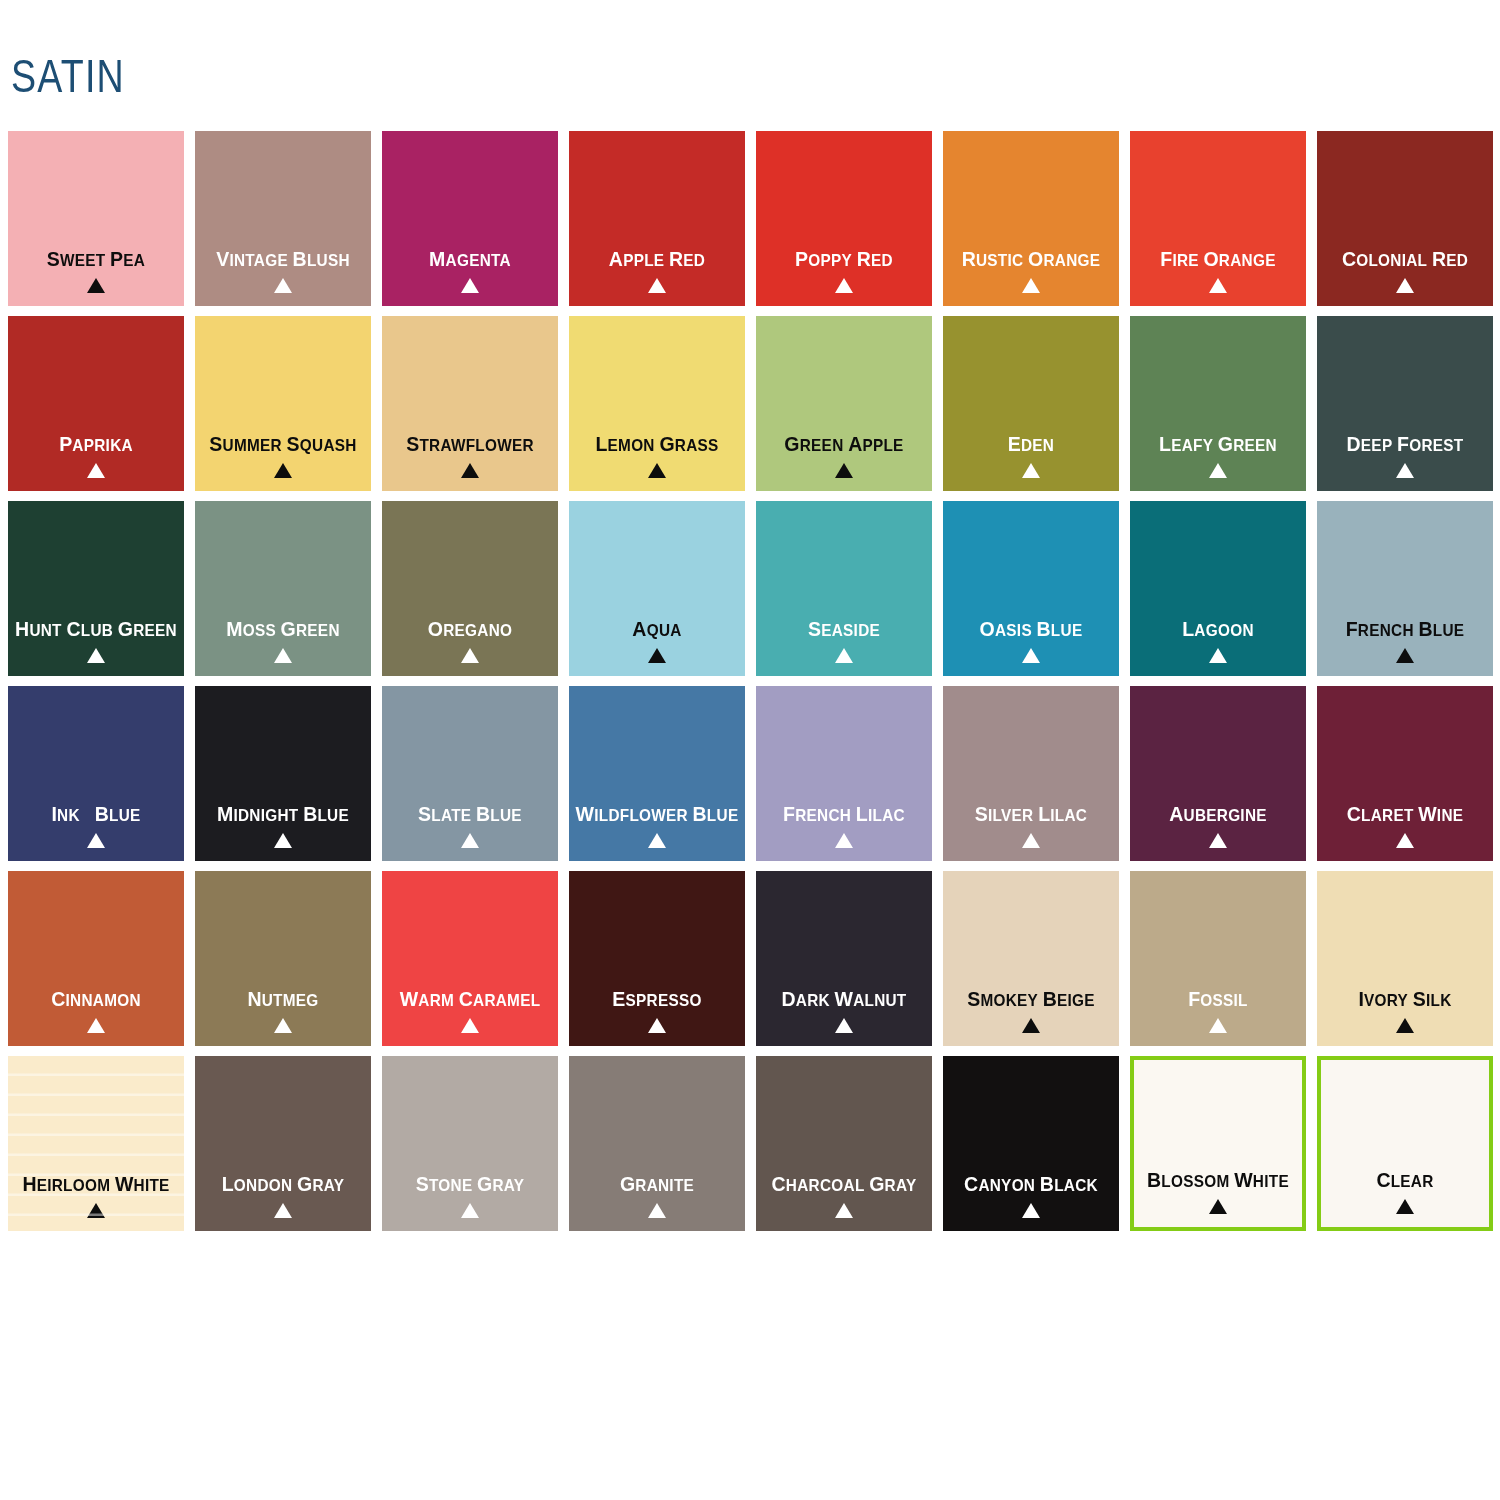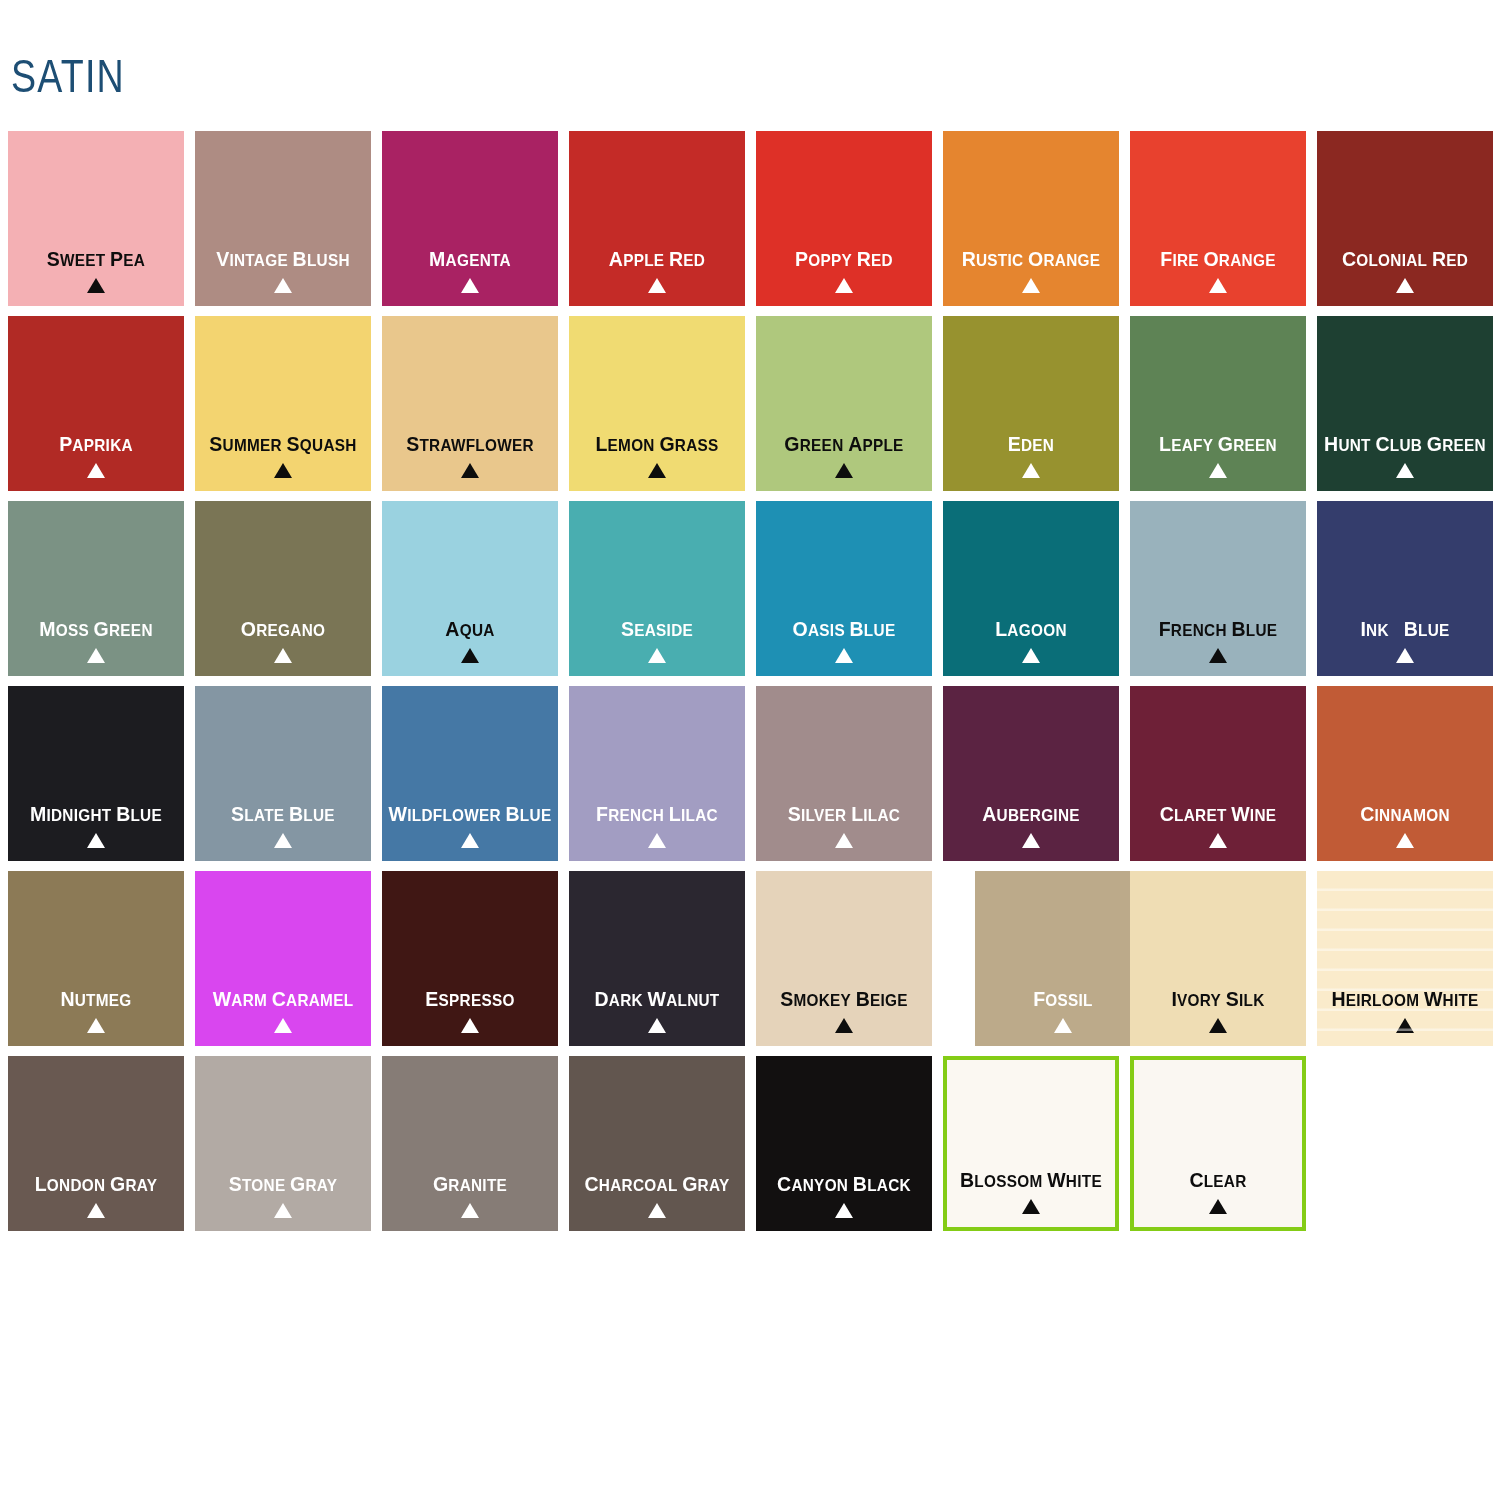--- a/index.html
+++ b/index.html
@@ -184,20 +184,24 @@
         <div class="swatch-arrow dark-text"></div>
       </div>
       <div class="swatch" style="background: rgb(151, 146, 47);">
         <div class="swatch-label light-text"><span class="w"><span class="cap">E</span><span class="rest">den</span></span></div>
         <div class="swatch-arrow light-text"></div>
       </div>
       <div class="swatch" style="background: rgb(94, 131, 85);">
         <div class="swatch-label light-text"><span class="w"><span class="cap">L</span><span class="rest">eafy</span></span><span class="w"><span class="cap">G</span><span class="rest">reen</span></span></div>
         <div class="swatch-arrow light-text"></div>
       </div>
+      <div class="swatch" style="background: rgb(58, 76, 75);">
+        <div class="swatch-label light-text"><span class="w"><span class="cap">D</span><span class="rest">eep</span></span><span class="w"><span class="cap">F</span><span class="rest">orest</span></span></div>
+        <div class="swatch-arrow light-text"></div>
+      </div>
       <div class="swatch" style="background: rgb(30, 64, 50);">
         <div class="swatch-label light-text"><span class="w"><span class="cap">H</span><span class="rest">unt</span></span><span class="w"><span class="cap">C</span><span class="rest">lub</span></span><span class="w"><span class="cap">G</span><span class="rest">reen</span></span></div>
         <div class="swatch-arrow light-text"></div>
       </div>
       <div class="swatch" style="background: rgb(123, 146, 132);">
         <div class="swatch-label light-text"><span class="w"><span class="cap">M</span><span class="rest">oss</span></span><span class="w"><span class="cap">G</span><span class="rest">reen</span></span></div>
         <div class="swatch-arrow light-text"></div>
       </div>
       <div class="swatch" style="background: rgb(122, 117, 85);">
         <div class="swatch-label light-text"><span class="w"><span class="cap">O</span><span class="rest">regano</span></span></div>
@@ -256,37 +260,37 @@
         <div class="swatch-arrow light-text"></div>
       </div>
       <div class="swatch" style="background: rgb(193, 91, 54);">
         <div class="swatch-label light-text"><span class="w"><span class="cap">C</span><span class="rest">innamon</span></span></div>
         <div class="swatch-arrow light-text"></div>
       </div>
       <div class="swatch" style="background: rgb(140, 122, 86);">
         <div class="swatch-label light-text"><span class="w"><span class="cap">N</span><span class="rest">utmeg</span></span></div>
         <div class="swatch-arrow light-text"></div>
       </div>
-      <div class="swatch" style="background: #d946ef; padding-left: 16px;">
+      <div class="swatch" style="background: #ef4444; padding-left: 16px;">
         <div class="swatch-label light-text"><span class="w"><span class="cap">W</span><span class="rest">arm</span></span><span class="w"><span class="cap">C</span><span class="rest">aramel</span></span></div>
         <div class="swatch-arrow light-text"></div>
       </div>
       <div class="swatch" style="background: rgb(64, 23, 20);">
         <div class="swatch-label light-text"><span class="w"><span class="cap">E</span><span class="rest">spresso</span></span></div>
         <div class="swatch-arrow light-text"></div>
       </div>
       <div class="swatch" style="background: rgb(43, 39, 48);">
         <div class="swatch-label light-text"><span class="w"><span class="cap">D</span><span class="rest">ark</span></span><span class="w"><span class="cap">W</span><span class="rest">alnut</span></span></div>
         <div class="swatch-arrow light-text"></div>
       </div>
       <div class="swatch" style="background: rgb(229, 211, 186);">
         <div class="swatch-label dark-text"><span class="w"><span class="cap">S</span><span class="rest">mokey</span></span><span class="w"><span class="cap">B</span><span class="rest">eige</span></span></div>
         <div class="swatch-arrow dark-text"></div>
       </div>
-      <div class="swatch" style="background: rgb(188, 170, 138); margin-left: 32px;">
+      <div class="swatch" style="background: rgb(188, 170, 138);">
         <div class="swatch-label light-text"><span class="w"><span class="cap">F</span><span class="rest">ossil</span></span></div>
         <div class="swatch-arrow light-text"></div>
       </div>
       <div class="swatch" style="background: rgb(239, 221, 180);">
         <div class="swatch-label dark-text"><span class="w"><span class="cap">I</span><span class="rest">vory</span></span><span class="w"><span class="cap">S</span><span class="rest">ilk</span></span></div>
         <div class="swatch-arrow dark-text"></div>
       </div>
       <div class="swatch streaked" style="background: rgb(250, 235, 203);">
         <div class="swatch-label dark-text"><span class="w"><span class="cap">H</span><span class="rest">eirloom</span></span><span class="w"><span class="cap">W</span><span class="rest">hite</span></span></div>
         <div class="swatch-arrow dark-text"></div>

